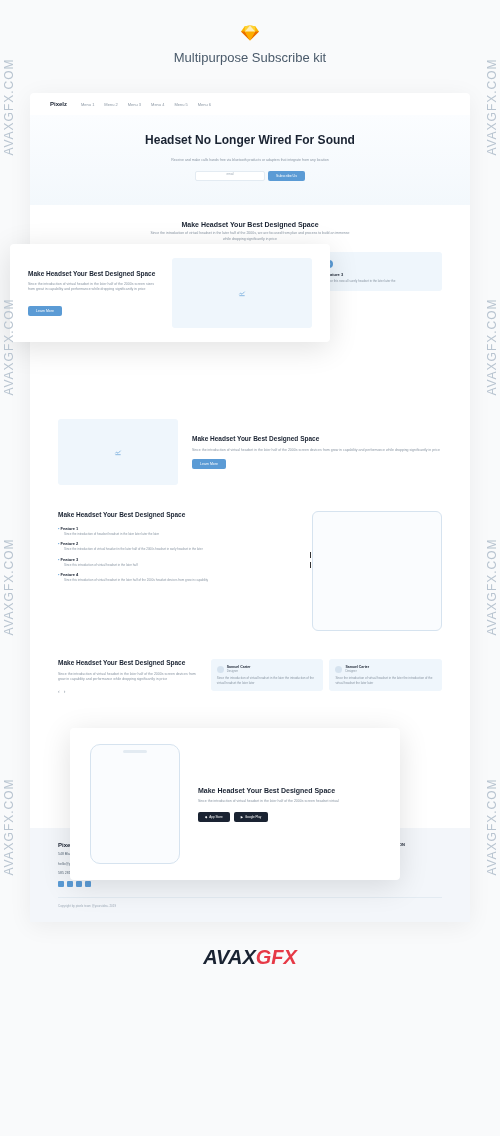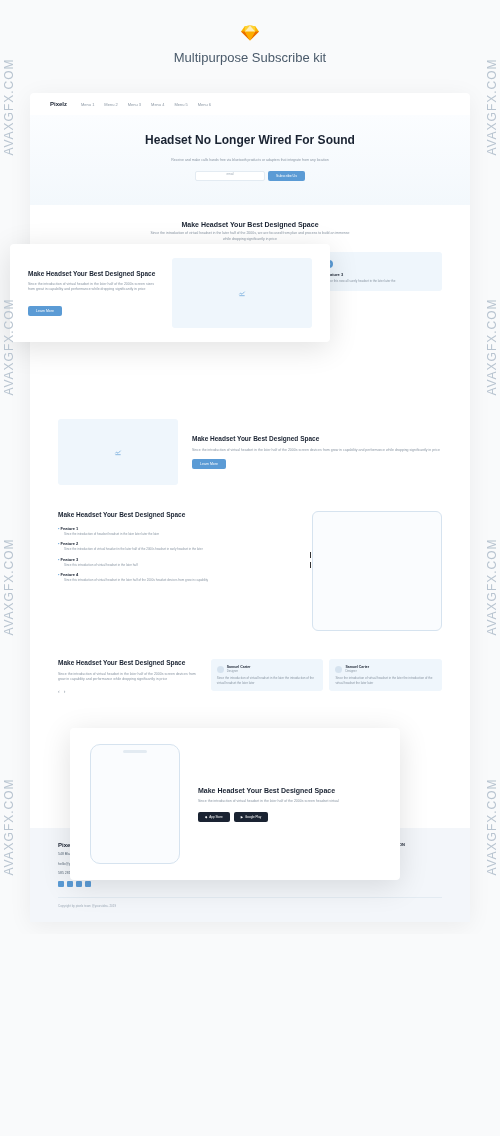--- a/index.html
+++ b/index.html
@@ -330,14 +330,17 @@
             <span>App Store</span>
           </div>
 <div class="store-btn">
             <span>▶</span>
             <span>Google Play</span>
           </div>
 </div>
 </div>
 </div>
 
+<div class="bottom-logo">
+<span class="g">AVAX</span><span class="r">GFX</span>
+</div>
 
 </div>
 
 </body></html>

